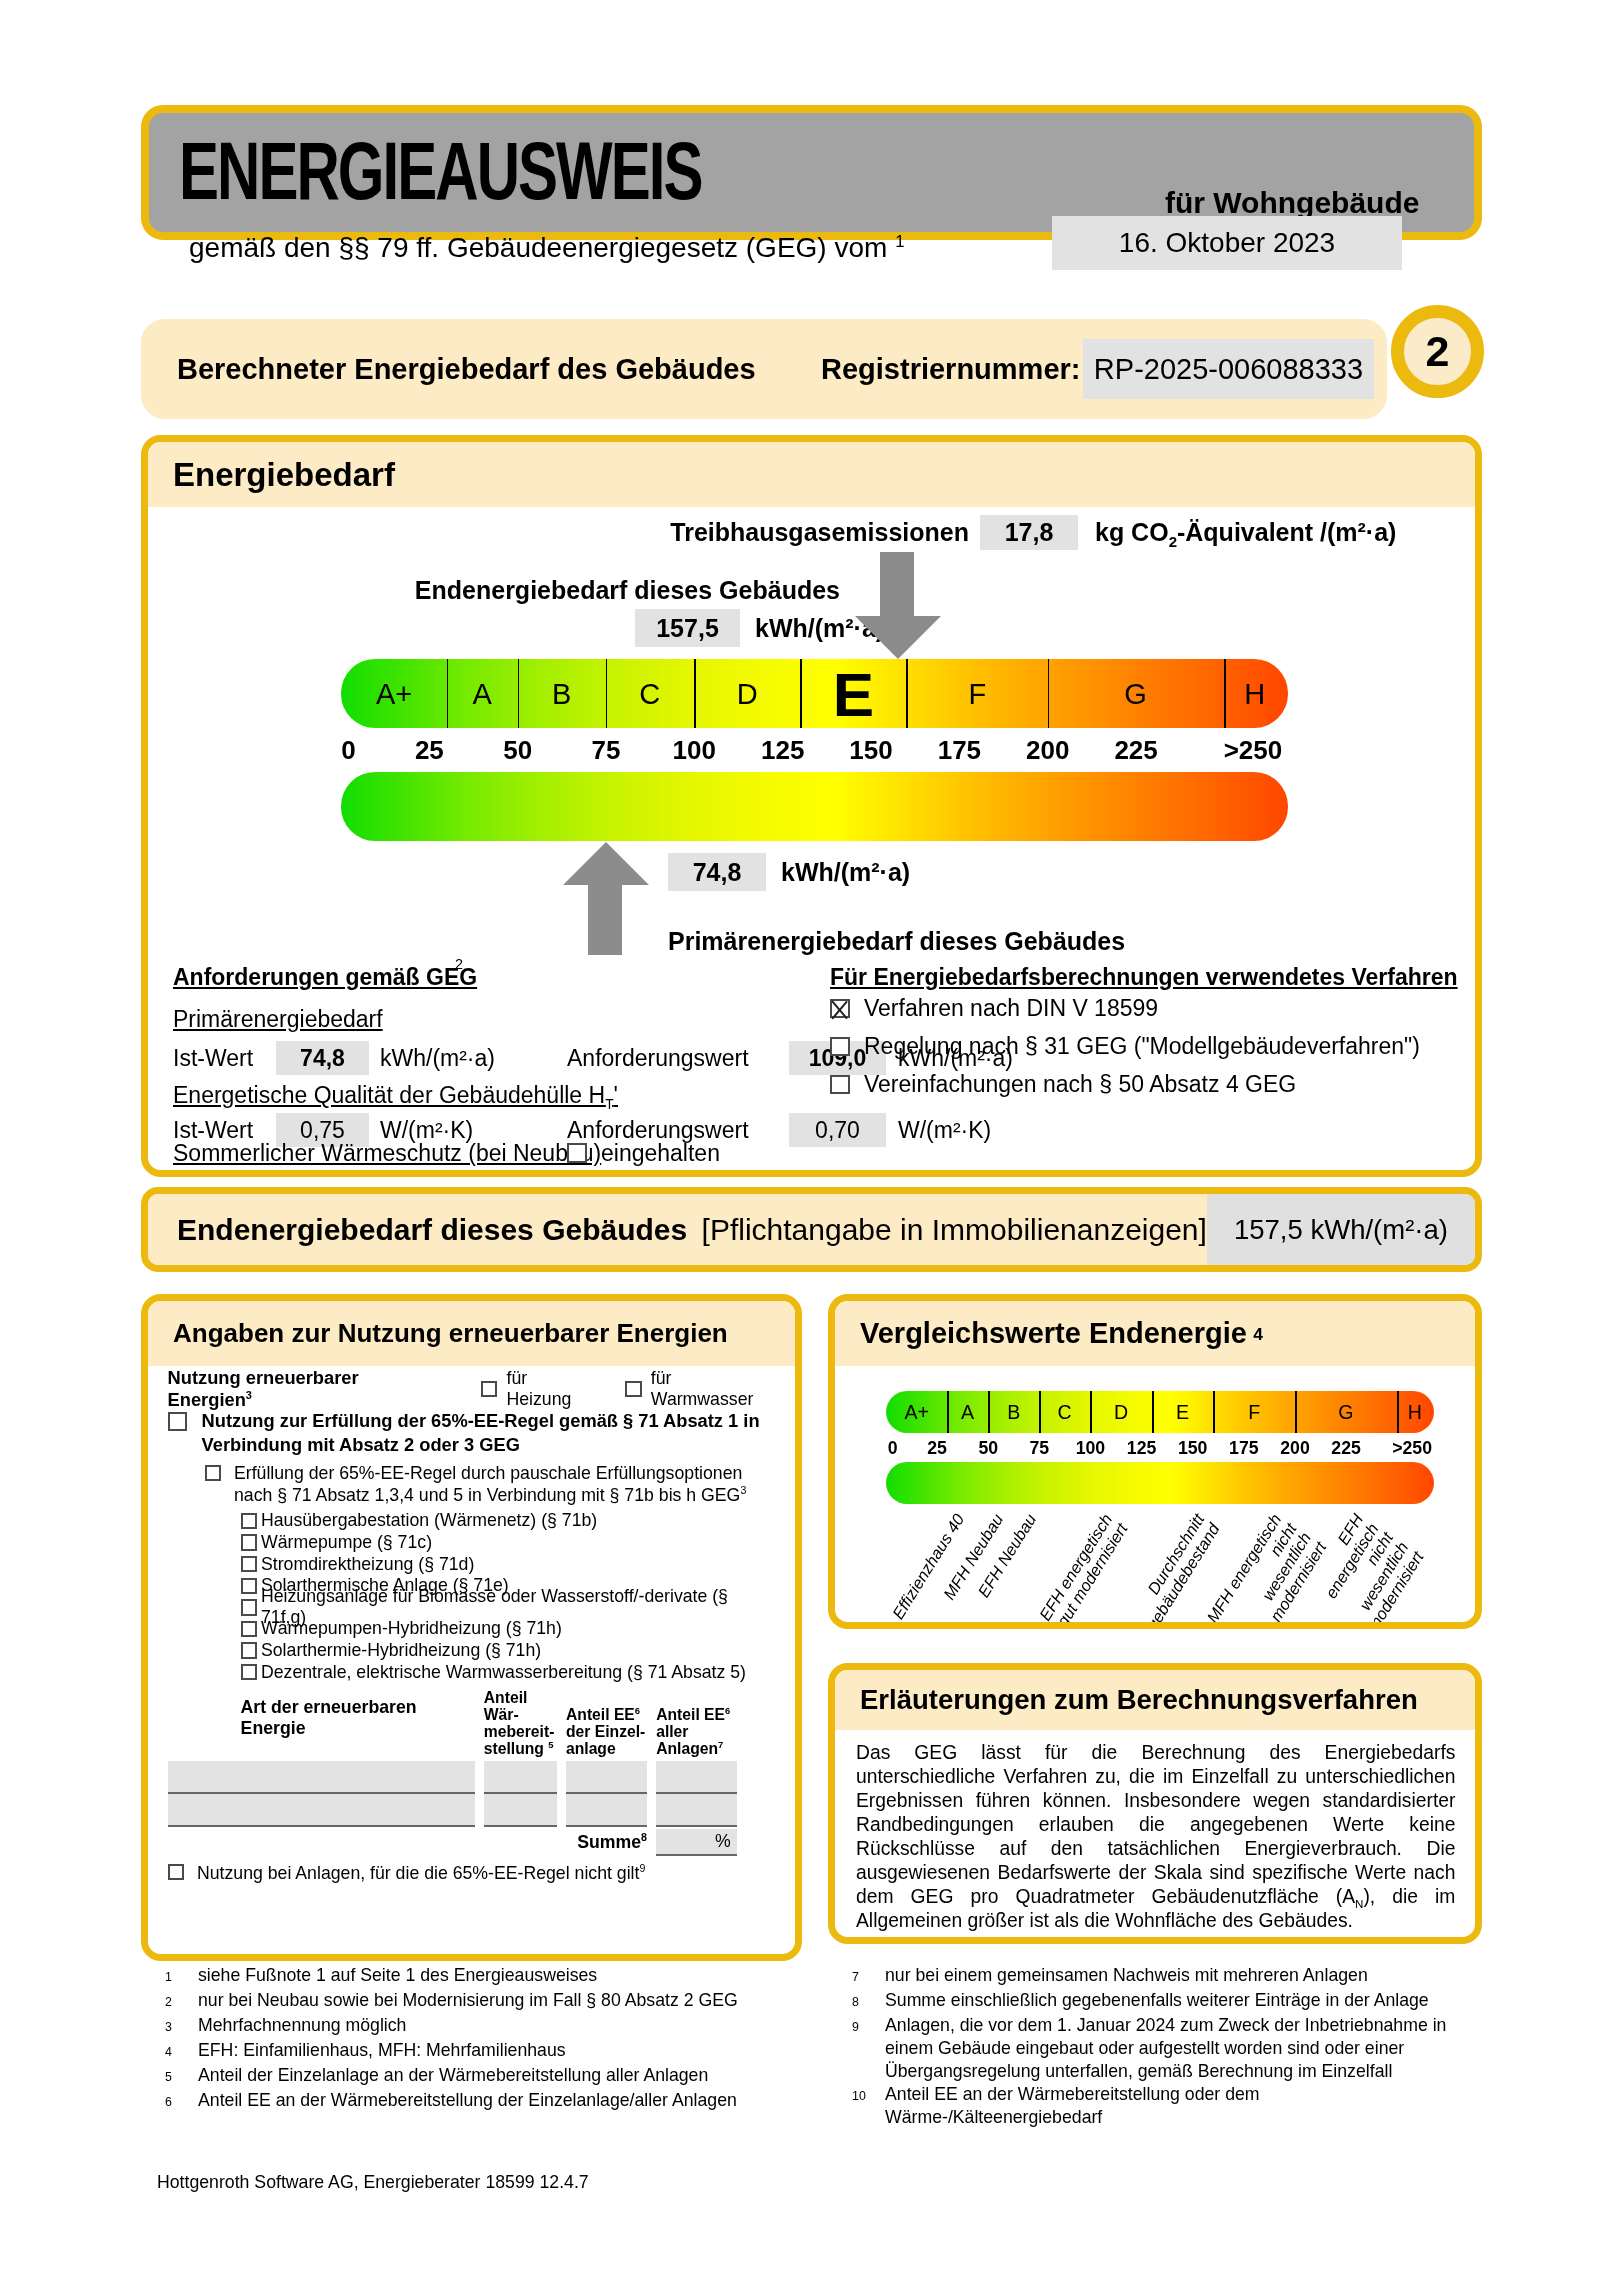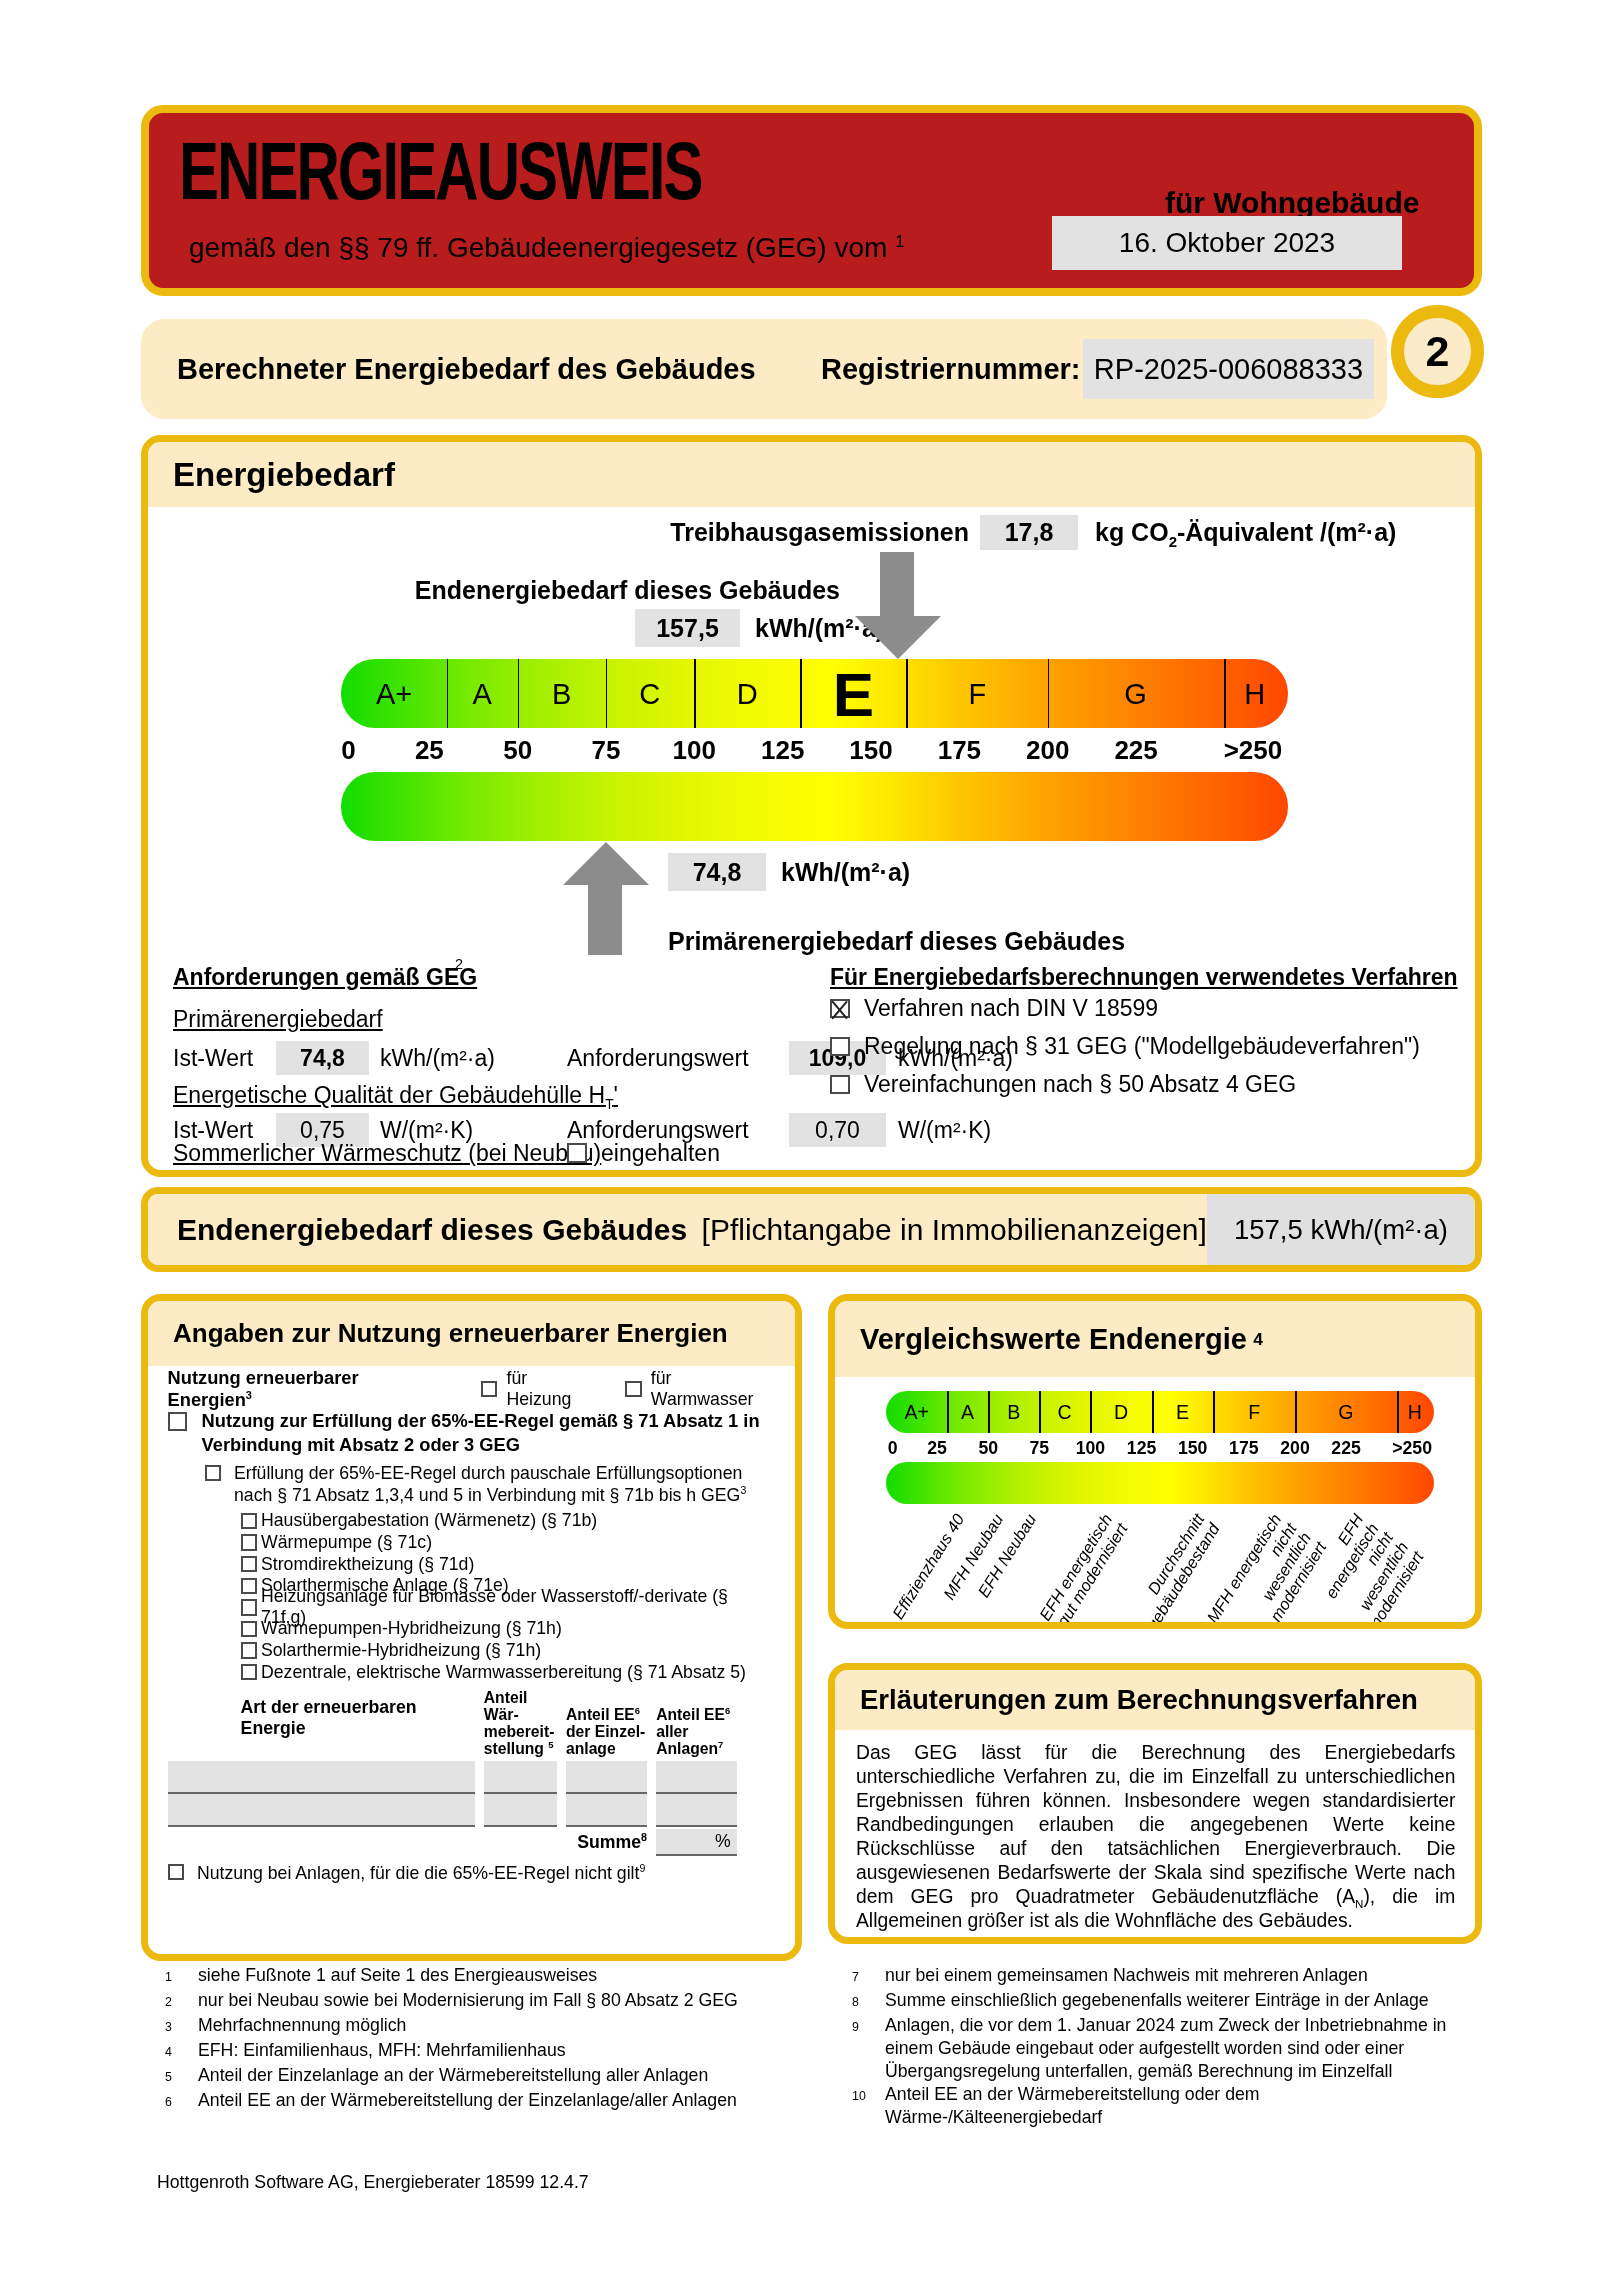--- a/index.html
+++ b/index.html
@@ -17,21 +17,21 @@
   .panel-head{background:#FCEBC4;display:flex;align-items:center;padding:0 25px;font-weight:bold;}
 
   
   .cb{width:19.6px;height:19.6px;border:2px solid #4a4a4a;background:#fff;display:inline-block;position:relative;flex:none;box-sizing:border-box;}
   .cb.sm{width:16.4px;height:16.4px;}
   .cb.x::before,.cb.x::after{content:"";position:absolute;top:50%;left:-3.9px;right:-3.9px;height:2px;background:#222;}
   .cb.x::before{transform:rotate(50deg);}
   .cb.x::after{transform:rotate(-50deg);}
 
   
-  #header-box{left:141px;top:105px;width:1341px;height:191px;border:8.5px solid #ECB90F;border-radius:22px;position:absolute;background:#b91c1c;box-sizing:border-box;}
+  #header-box{left:141px;top:105px;width:1341px;height:135px;border:8.5px solid #ECB90F;border-radius:22px;position:absolute;background:#a3a3a3;box-sizing:border-box;}
   #main-title{position:absolute;left:30px;top:11.8px;font-size:81px;font-weight:bold;letter-spacing:-2.6px;transform:scaleX(0.74);transform-origin:left top;white-space:nowrap;}
   #sub-title{position:absolute;left:1016px;top:73px;font-size:30px;font-weight:bold;}
   #law-line{position:absolute;left:40px;top:119px;font-size:28px;}
   #date-box{position:absolute;left:903px;top:103px;width:350px;height:54px;font-size:28px;}
 
   
   #reg-bar{position:absolute;left:141px;top:319px;width:1246px;height:100px;background:#FCEBC4;border-radius:23.6px;}
   #reg-title{position:absolute;left:36px;top:0;height:100px;display:flex;align-items:center;font-size:29px;font-weight:bold;}
   #reg-label{position:absolute;left:680px;top:0;height:100px;display:flex;align-items:center;font-size:29px;font-weight:bold;}
   #reg-value{position:absolute;left:942px;top:20px;width:291px;height:60px;font-size:29px;}
@@ -81,21 +81,21 @@
   .rn-flex{display:flex;}
   .rn-lines{line-height:23px;}
   .rn-opt{display:flex;align-items:center;margin-left:73px;height:21.6px;gap:4px;}
   .rn-grid{display:grid;grid-template-columns:307px 73px 81px 81px;column-gap:9.2px;}
   .rn-cell-h{font-size:15.7px;font-weight:bold;line-height:17px;align-self:end;}
   .rn-gray{background:#E3E3E3;border-bottom:2px solid #666;}
   .rn-gray.pct{display:flex;align-items:center;justify-content:flex-end;padding-right:6.5px;box-sizing:border-box;}
 
   
   #panel-vgl{left:828px;top:1294px;width:654px;height:335px;overflow:visible;}
-  #vg-head{height:76px;font-size:29px;border-radius:10.5px 10.5px 0 0;}
+  #vg-head{height:65px;font-size:29px;border-radius:10.5px 10.5px 0 0;}
   #vg-scale{position:absolute;left:51px;top:90px;width:548px;}
   .vg-band{position:relative;height:42px;border-radius:21px;background:linear-gradient(90deg,#12DD00 0%,#3FE300 6%,#74EA00 13%,#A3EF00 21%,#C9F300 29%,#E4F700 37%,#F6FB00 45%,#FFFF00 52%,#FFE700 58%,#FFC800 65%,#FFAC00 72%,#FF9000 80%,#FF7300 88%,#FF5A00 95%,#FF4600 100%);}
   .vg-div{position:absolute;top:0;bottom:0;width:2px;background:#000;}
   .vg-letter{position:absolute;top:50%;transform:translate(-50%,-50%);font-size:19.6px;}
   .vg-ticks{position:relative;height:29px;}
   .vg-ticks span{position:absolute;top:50%;transform:translate(-50%,-50%);font-size:17.7px;font-weight:bold;white-space:nowrap;}
   #vg-labels{position:absolute;left:51px;top:207px;width:548px;height:124px;}
   .vg-label{position:absolute;top:2.6px;font-size:16.4px;font-style:italic;line-height:17.7px;white-space:pre-line;text-align:right;transform:translateX(-100%) rotate(-58deg);transform-origin:100% 0;}
 
   

